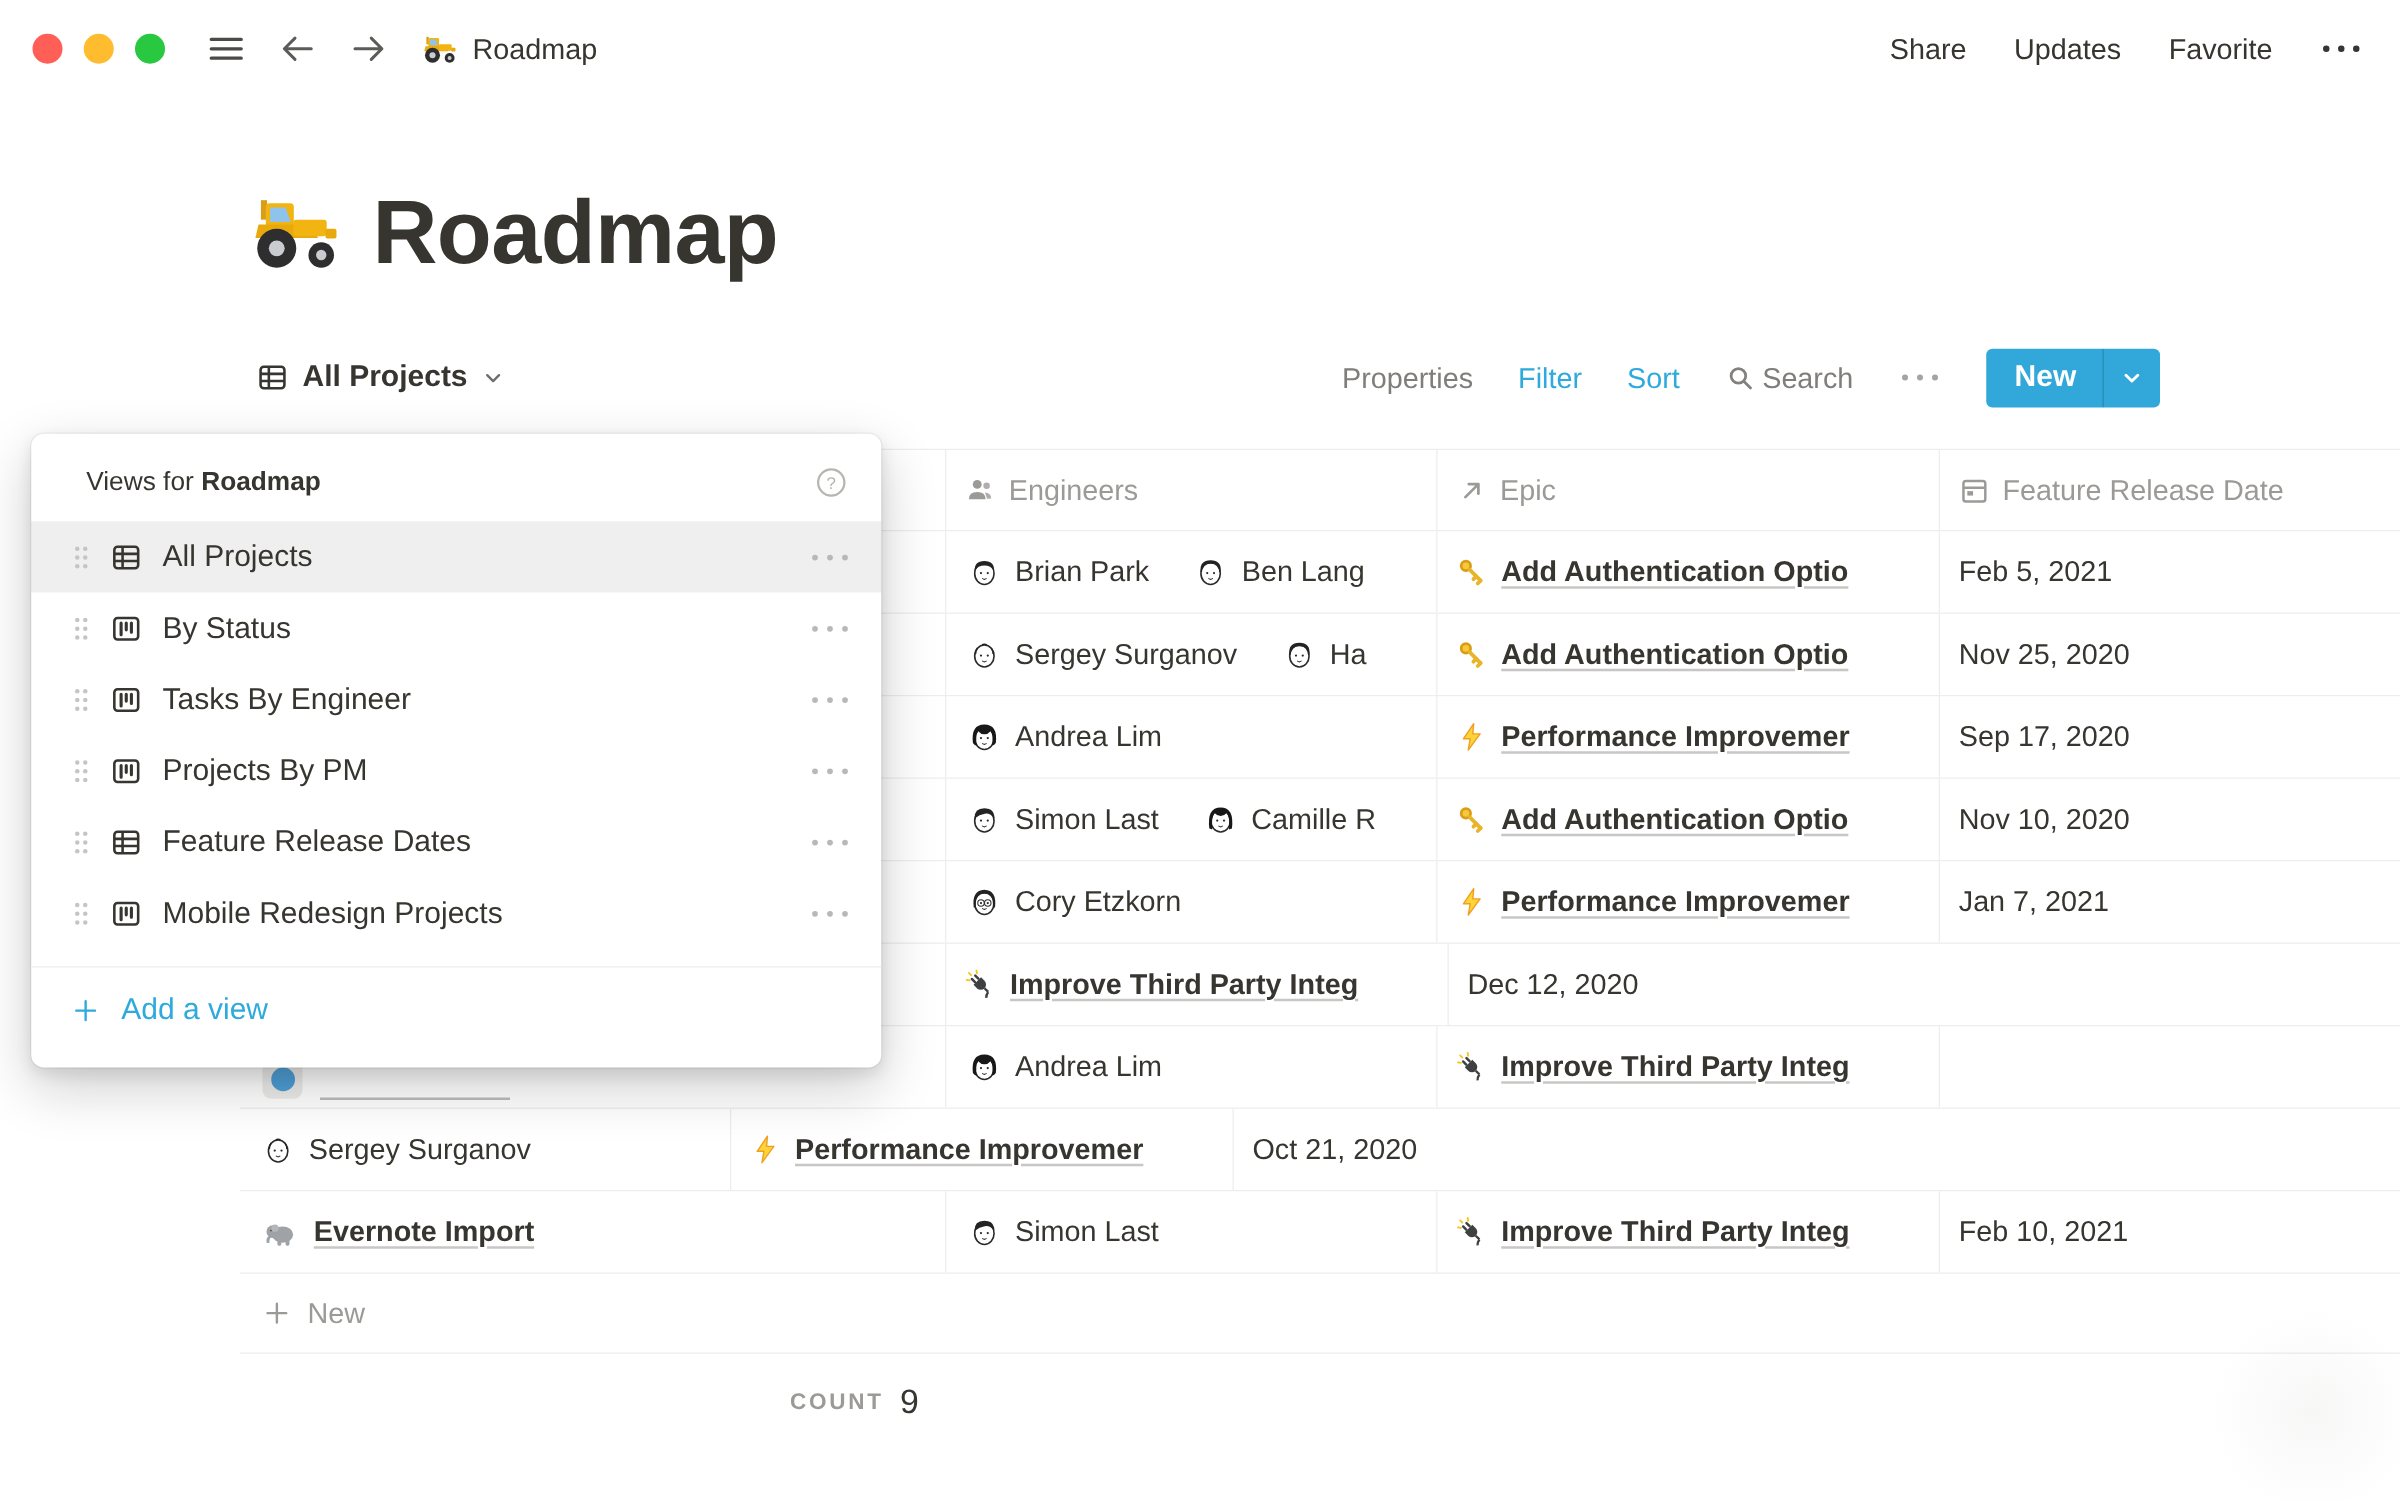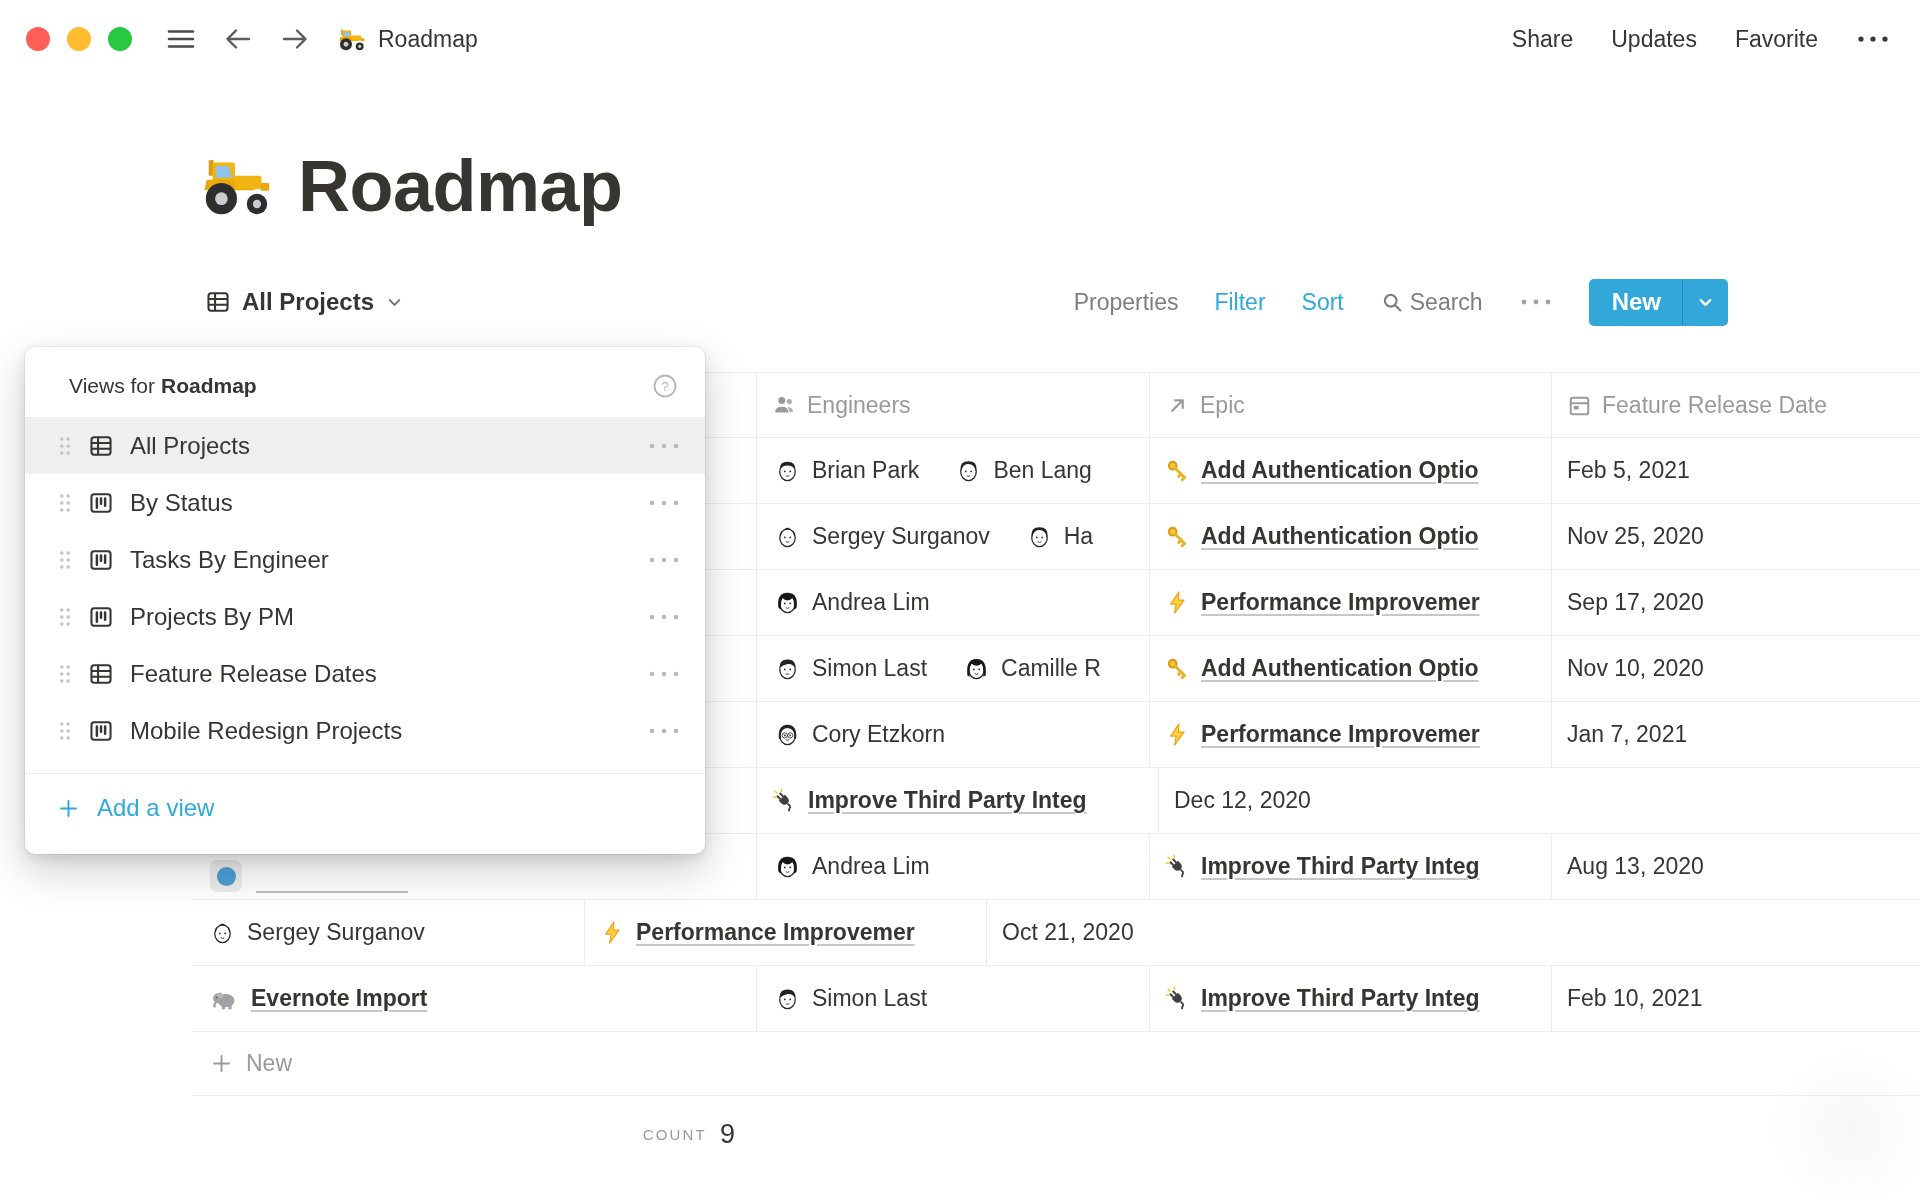--- a/index.html
+++ b/index.html
@@ -26,41 +26,41 @@
   .view-chooser{display:flex;align-items:center;gap:11px;font-size:24px;font-weight:700;}
   .toolbar-right{display:flex;align-items:center;gap:36px;font-size:23px;}
   .tool.gray{color:#7F7E7A;}
   .tool.blue{color:#2EAADC;}
   .tool.search{display:flex;align-items:center;gap:5px;}
   .new-btn{display:flex;align-items:stretch;background:#31A8D9;border-radius:5px;height:47px;overflow:hidden;}
   .new-main{color:#fff;font-weight:700;font-size:24px;padding:0 21px 0 23px;display:flex;align-items:center;}
   .new-chev{border-left:1px solid rgba(0,0,0,0.18);padding:0 13px;display:flex;align-items:center;}
 
   
-  .table{position:absolute;left:192px;top:372px;right:0;font-size:23px;}
+  .table{position:absolute;left:192px;top:359px;right:0;font-size:23px;}
   .trow{display:flex;height:65px;border-bottom:1px solid #EDEDEB;}
   .thead{height:64px;border-top:1px solid #EDEDEB;color:#9B9A97;}
   .cell{display:flex;align-items:center;overflow:hidden;white-space:nowrap;flex-shrink:0;box-sizing:border-box;}
   .c-name{width:565px;border-right:1px solid #EDEDEB;padding-left:18px;position:relative;}
   .c-eng{width:393px;border-right:1px solid #EDEDEB;padding-left:15px;gap:34px;}
   .c-epic{width:402px;border-right:1px solid #EDEDEB;padding-left:15px;gap:11px;}
   .c-date{flex:1 1 auto;padding-left:15px;}
   .th{gap:10px;}
   .chip{display:flex;align-items:center;gap:9px;flex-shrink:0;}
   .ulink{font-weight:600;text-decoration:underline;text-decoration-color:rgba(55,53,47,0.28);
          text-decoration-thickness:1.5px;text-underline-offset:4px;}
   .name-ico{margin-right:13px;display:flex;flex-shrink:0;}
   .sliver-ico{position:absolute;left:18px;top:26px;width:32px;height:32px;border-radius:7px;background:#ECECEA;overflow:hidden;}
   .sliver-dot{position:absolute;left:7px;top:7px;width:19px;height:19px;border-radius:50%;background:#4D9FD6;}
   .sliver-line{position:absolute;left:64px;top:57px;width:152px;height:2px;background:rgba(55,53,47,0.33);}
   .newrow{height:64px;border-bottom:1px solid #EDEDEB;display:flex;align-items:center;gap:13px;
           padding-left:18px;color:#9B9A97;width:100%;box-sizing:border-box;}
   .countrow{height:76px;width:565px;display:flex;align-items:center;justify-content:flex-end;gap:13px;
             padding-right:22px;box-sizing:border-box;}
-  .count-label{font-size:15px;letter-spacing:2.2px;color:#9B9A97;}
+  .count-label{font-size:18px;letter-spacing:2.2px;color:#9B9A97;font-weight:bold;}
   .count-value{font-size:27px;color:#37352F;}
 
   
   .popup{position:absolute;left:25px;top:347px;width:680px;background:#fff;border-radius:10px;z-index:20;
          box-shadow:rgba(15,15,15,0.05) 0 0 0 1px, rgba(15,15,15,0.1) 0 5px 12px, rgba(15,15,15,0.2) 0 16px 44px;
          padding-bottom:12px;}
   .popup-head{display:flex;align-items:center;padding:25px 26px 17px 44px;font-size:21px;}
   .ph-text{display:flex;gap:6px;}
   .ph-help{margin-left:auto;display:flex;cursor:pointer;}
   .pitem{height:57px;display:flex;align-items:center;padding:0 24px 0 32px;font-size:24px;width:100%;box-sizing:border-box;}
@@ -496,23 +496,20 @@
                   <path d="M12 16.2v4" stroke="#3E4042" stroke-width="1.8"></path>
                   <path d="M12 20.2q-2.8.4-4.2 2.2" stroke="#3E4042" stroke-width="1.8" fill="none"></path>
                 </g>
                 <g stroke="#F5C518" stroke-width="1.4" stroke-linecap="round">
                   <path d="M3 3.2l1.7 1.7M8.8 1.2l.3 2.3M1.3 8.6l2.3.4"></path>
                 </g>
               </svg>
             </span>
             <span class="ulink">Improve Third Party Integ</span>
           </div>
-          <div class="cell c-date">
-            <span>Aug 13, 2020</span>
-          </div>
         </div>
         <div class="trow">
           <div class="cell c-eng">
             <span class="chip">
               <span style="display:flex">
                 <svg width="31" height="31" viewBox="0 0 24 24">
                   <ellipse cx="12" cy="13" rx="6" ry="6.8" fill="#fff" stroke="#2B2B2B" stroke-width="1"></ellipse>
                   <path d="M6.2 11.8q-.2-2.7 1.2-4.1l.7.7q-1.1 1.3-1.1 3.4zM17.8 11.8q.2-2.7-1.2-4.1l-.7.7q1.1 1.3 1.1 3.4z" fill="#232323"></path>
                   <path d="M10.4 5.5q1.6-.5 3.2 0l-.2.9q-1.4-.4-2.8 0z" fill="#232323"></path>
                   <circle cx="9.9" cy="12.7" r=".7" fill="#2B2B2B"></circle>

